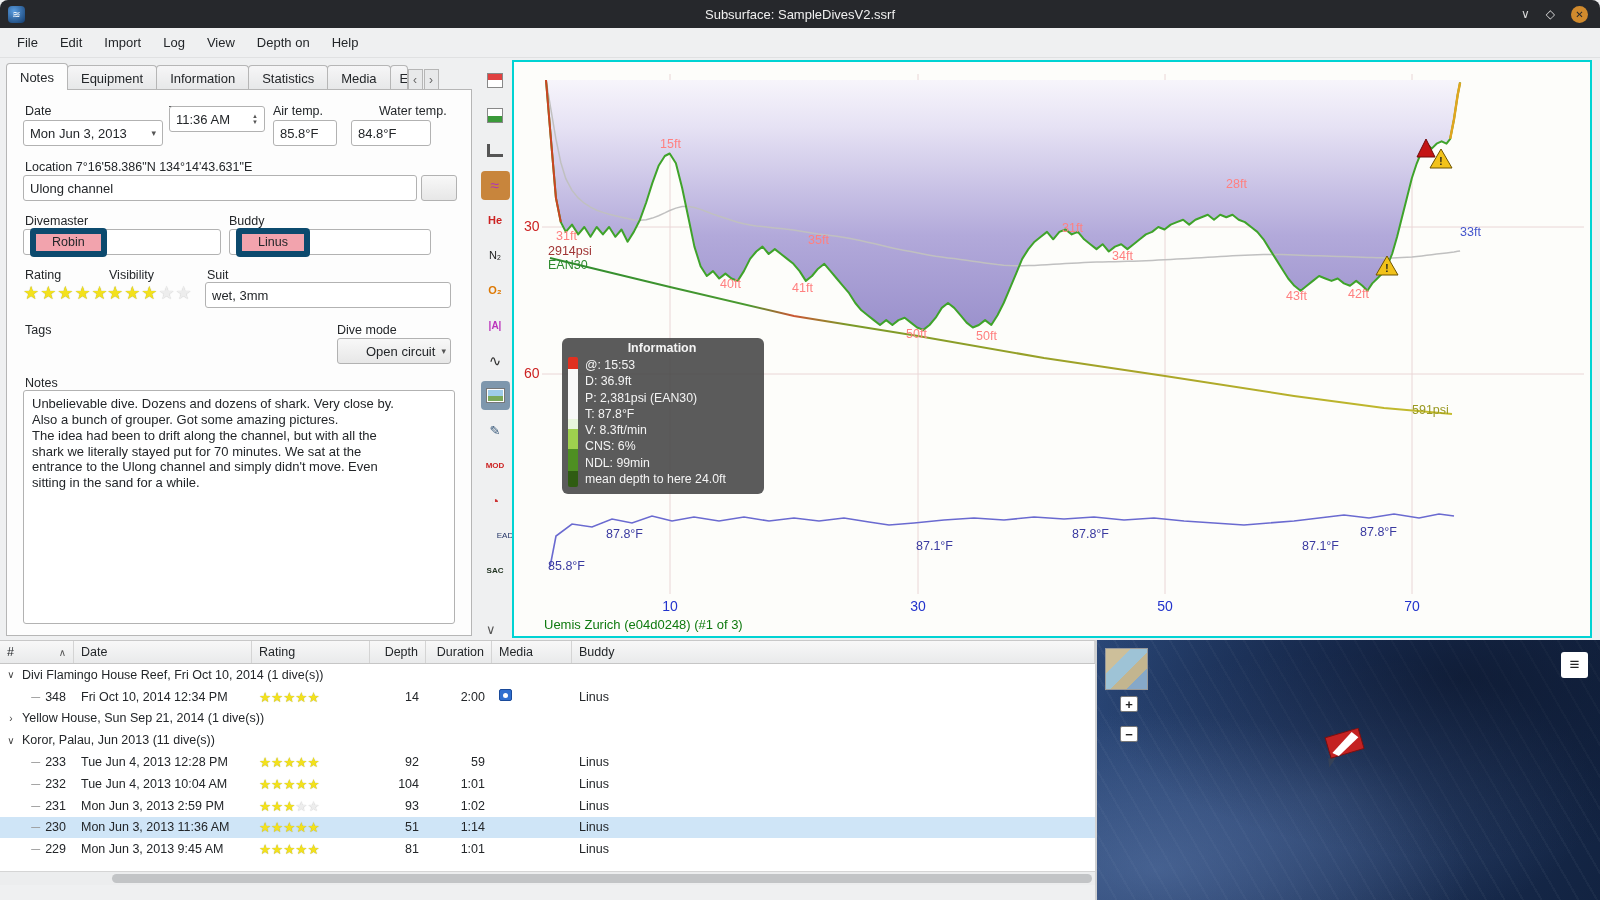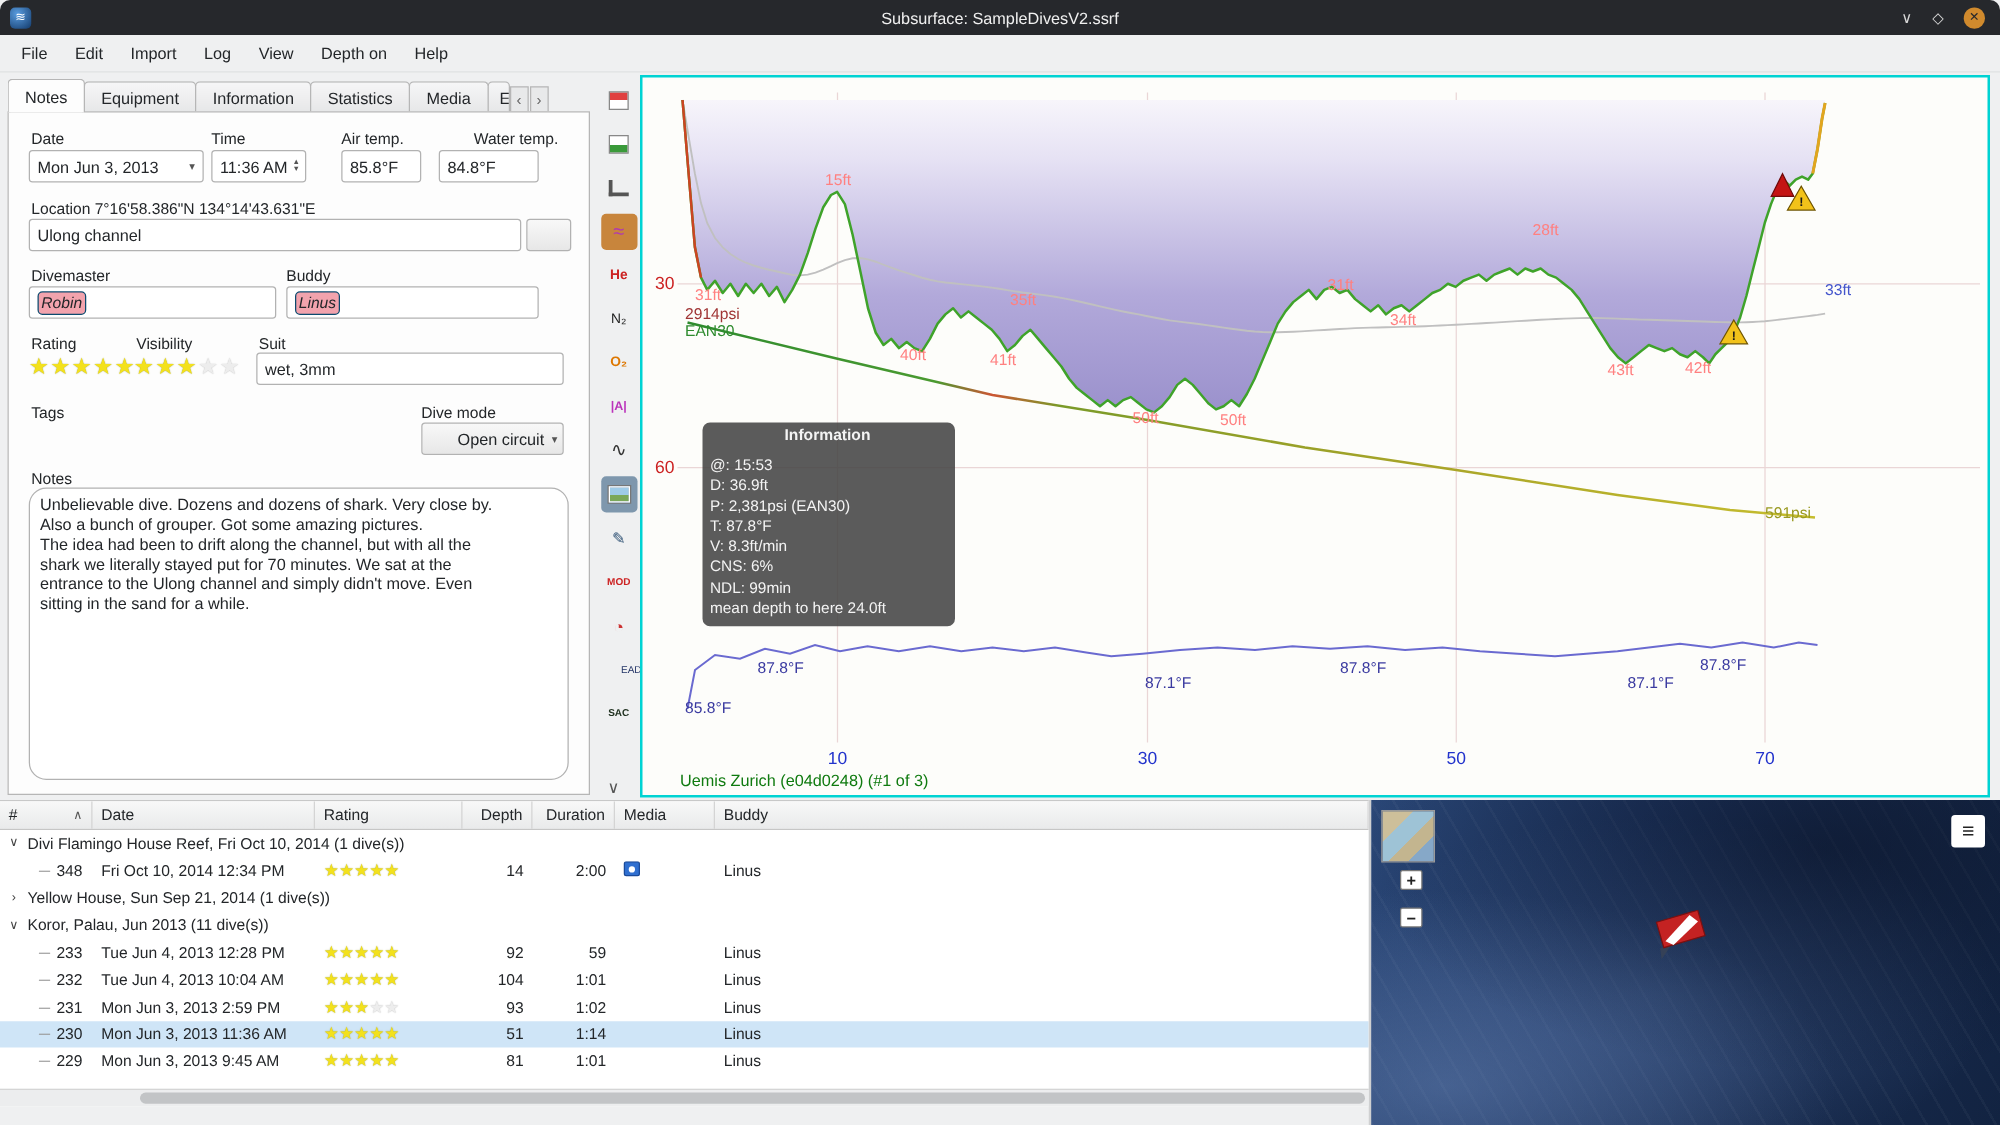--- a/index.html
+++ b/index.html
@@ -34,29 +34,29 @@
   .tab.clipped{max-width:18px;padding:0 0 0 9px;overflow:hidden;}
   .tab-scroll{width:15px;height:21px;border:1px solid #b6b6b6;background:#e8e9ea;
     display:flex;align-items:center;justify-content:center;font-size:12px;margin-left:1px;color:#666;}
   .panel{position:absolute;left:6px;top:89px;width:466px;height:547px;background:#fdfdfd;
     border:1px solid #b6b6b6;z-index:2;}
   .lbl{position:absolute;font-size:12.5px;color:#232629;white-space:nowrap;}
   .fld{position:absolute;height:26px;background:#fff;border:1px solid #b2b2b2;border-radius:3px;
     display:flex;align-items:center;padding:0 6px;font-size:13px;white-space:nowrap;}
   .combo-arrow{margin-left:auto;font-size:9px;color:#555;padding-left:6px;}
   .spinner{margin-left:auto;display:flex;flex-direction:column;line-height:6px;font-size:6px;color:#555;padding-left:4px;}
-  .chip{background:#f2a3ad;border:1px solid #0c4a6e;border-radius:4px;padding:0 2px;line-height:17px;font-size:12.5px;font-style:italic;}
+  .chip{background:#f2a3ad;border:6px solid #0c4a6e;border-radius:4px;padding:0 16px;line-height:17px;font-size:12.5px;}
   .stars{position:absolute;font-size:18px;letter-spacing:1px;line-height:18px;}
   .star.on{color:#f3e11c;text-shadow:0 0 1px #8f8f20;}
   .star.off{color:#ededed;text-shadow:0 0 1px #b5b5b5;}
   .btn{background:linear-gradient(#f8f8f8,#e7e7e7);border:1px solid #b2b2b2;border-radius:3px;padding-left:28px;}
   .globe{width:15px;height:15px;border-radius:50%;
     background:radial-gradient(circle at 35% 35%,#8fd48f,#2e8b2e 55%,#1d5c8a);}
   .notes-area{position:absolute;left:16px;top:300px;width:432px;height:234px;background:#fff;
-    border:1px solid #b2b2b2;border-radius:14px;padding:5px 8px;font-size:13px;line-height:1.22;
+    border:1px solid #b2b2b2;border-radius:3px;padding:5px 8px;font-size:13px;line-height:1.22;
     white-space:pre-wrap;overflow:hidden;}
   
   .ptoolbar{position:absolute;left:477px;top:66px;width:36px;display:flex;flex-direction:column;
     align-items:center;gap:6px;}
   .ticon{width:29px;height:29px;display:flex;align-items:center;justify-content:center;border-radius:4px;}
   .ticon span{line-height:1;}
   .sw-dc{width:16px;height:15px;border:1px solid #888;background:linear-gradient(#e04040 0 45%,#fff 45%);}
   .sw-calc{width:16px;height:15px;border:1px solid #888;background:linear-gradient(#fff 0 55%,#3a9a3a 55%);}
   .sw-ruler{width:16px;height:13px;border-left:3px solid #555;border-bottom:3px solid #555;}
   .sw-photo{width:17px;height:13px;border:1px solid #fff;box-shadow:0 0 0 1px #777;
@@ -64,21 +64,21 @@
   .ticon-scroll{margin-top:14px;color:#555;font-size:13px;}
   
   .profile{position:absolute;left:512px;top:60px;width:1080px;height:578px;border:2px solid #00d3d3;
     background:#fdfdfa;overflow:hidden;}
   .profile svg{display:block;}
   .profile svg text{font-family:"Liberation Sans","DejaVu Sans",sans-serif;}
   .pfooter{position:absolute;left:30px;top:555px;color:#0f7a0f;font-size:13px;}
   .ptooltip{position:absolute;left:48px;top:276px;width:202px;background:rgba(68,68,68,0.88);
     border-radius:6px;color:#f4f4f4;padding:3px 8px 7px 6px;}
   .pt-title{text-align:center;font-weight:bold;font-size:12.5px;margin-bottom:2px;}
-  .pt-body{display:flex;gap:7px;flex-direction:column;}
+  .pt-body{display:flex;gap:7px;}
   .pt-strip{width:10px;border-radius:2px;
     background:linear-gradient(#e03020 0 12px,#f8f8f8 12px 62px,#e8f5dc 62px 72px,
       #9ed04e 72px 92px,#4e8f22 92px 114px,#2f5c12 114px 100%);}
   .pt-rows{font-size:12.3px;line-height:16.3px;white-space:nowrap;}
   
   .divelist{position:absolute;left:0;top:640px;width:1095px;height:245px;background:#fff;
     border-top:1px solid #c8c8c8;overflow:hidden;}
   .dl-header,.dl-row{display:grid;grid-template-columns:74px 178px 118px 56px 66px 80px 1fr;align-items:center;}
   .dl-header{height:23px;background:linear-gradient(#f8f8f8,#e9eaeb);border-bottom:1px solid #c6c6c6;font-size:12.5px;}
   .hc{padding:0 7px;border-right:1px solid #d4d4d4;height:100%;display:flex;align-items:center;}
@@ -154,21 +154,21 @@
 <div class="panel">
   <span class="lbl" style="left:18px;top:14px">Date</span>
   <span class="lbl" style="left:162px;top:14px">Time</span>
   <span class="lbl" style="left:266px;top:14px">Air temp.</span>
   <span class="lbl" style="left:372px;top:14px">Water temp.</span>
 
   <div class="fld" style="left:16px;top:30px;width:140px">
     <span>Mon Jun 3, 2013</span>
     <span class="combo-arrow">▾</span>
   </div>
-  <div class="fld" style="left:162px;top:30px;width:76px">
+  <div class="fld" style="left:162px;top:16px;width:96px">
     <span>11:36 AM</span>
     <span class="spinner">
       <span>▲</span>
         <span>▼</span>
     </span>
   </div>
   <div class="fld" style="left:266px;top:30px;width:64px">
     <span>85.8°F</span>
   </div>
   <div class="fld" style="left:344px;top:30px;width:80px">

